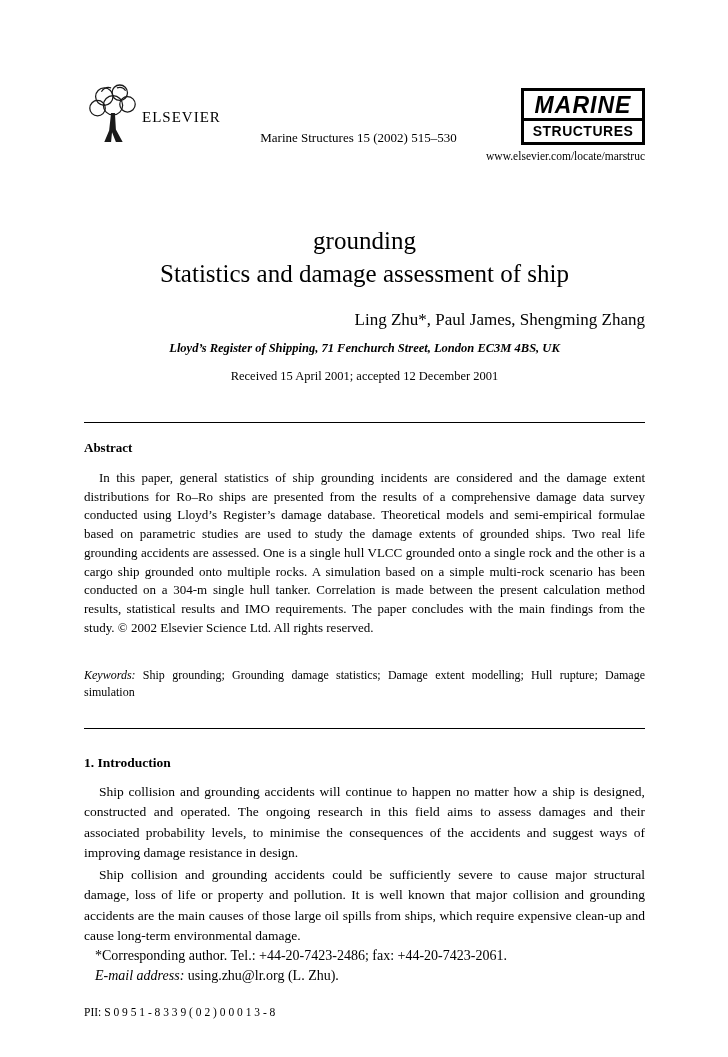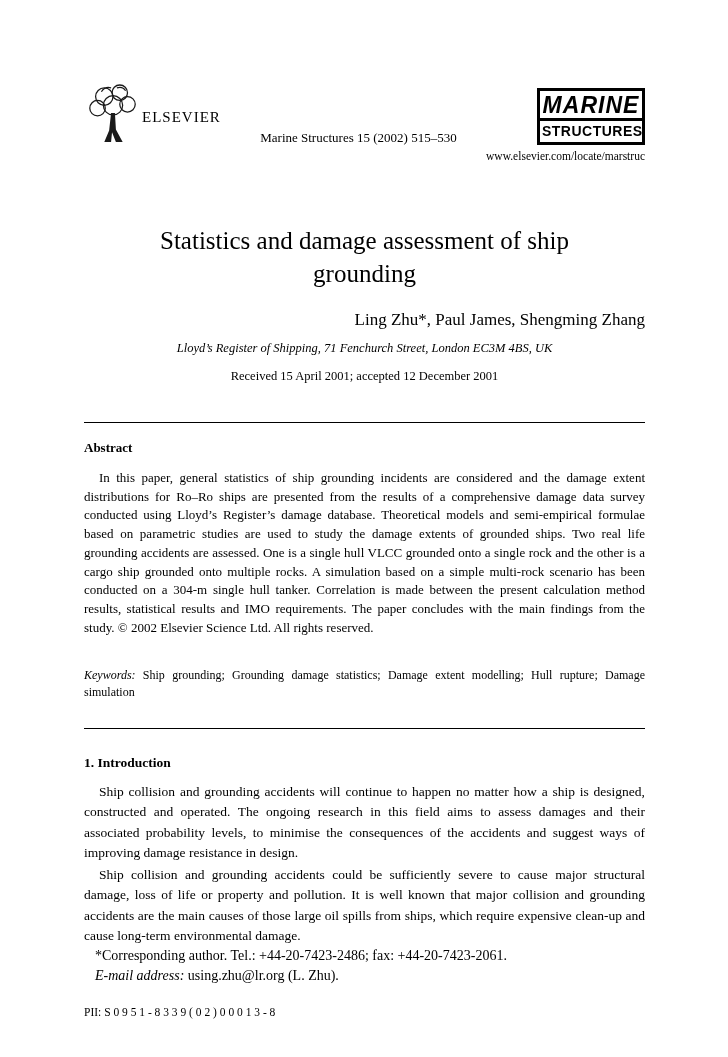--- a/index.html
+++ b/index.html
@@ -9,30 +9,30 @@
     padding:46px 83px 50px 84px;
     display:flex;flex-direction:column;
     font-family:"Liberation Serif", serif;
   }
   
   .header{display:flex;justify-content:space-between;align-items:flex-end;margin-top:36px;}
   .elsevier{display:flex;flex-direction:row;align-items:center;margin-bottom:12px;}
   .elsevier-word{font-family:"Liberation Serif",serif;font-size:15px;letter-spacing:1px;margin-top:2px;}
   .journal-ref{font-size:13px;margin-bottom:16px;padding-left:10px;}
   .right-block{display:flex;flex-direction:column;align-items:flex-end;}
-  .ms-logo{width:108px;border:0;}
+  .ms-logo{width:124px;border:0;}
   .ms-box{border:3px solid #000;background:#fff;text-align:center;
     font-family:"Liberation Sans",sans-serif;font-weight:900;line-height:1.05;}
   .ms-marine{font-size:23px;font-style:italic;letter-spacing:1px;padding:2px 2px 1px;}
   .ms-structures{font-size:14px;letter-spacing:.5px;padding:3px 2px;border-top:none;}
   .journal-url{font-size:11.5px;margin-top:5px;}
   
   .title{margin-top:62px;text-align:center;font-size:25px;line-height:1.32;}
   .authors{margin-top:20px;text-align:right;font-size:17px;}
-  .affiliation{margin-top:11px;text-align:center;font-size:12.5px;font-style:italic;}
+  .affiliation{margin-top:11px;text-align:center;font-size:12.5px;font-style:italic;font-weight:bold;}
   .received{margin-top:13px;text-align:center;font-size:12.5px;}
   
   .rule{border:none;border-top:1px solid #000;margin:0;}
   .rule-top{margin-top:38px;}
   .rule-mid{margin-top:15px;}
   
   .abstract-heading{margin-top:17px;font-size:13px;font-weight:bold;}
   .abstract-text{margin-top:13px;font-size:13px;line-height:1.44;text-align:justify;text-indent:15px;}
   .keywords{margin-top:17px;font-size:12px;line-height:1.4;text-align:justify;}
   .keywords .kw-label{font-style:italic;}
@@ -76,22 +76,22 @@
       <div class="ms-logo">
         <div class="ms-box ms-marine">MARINE</div>
         <div class="ms-box ms-structures">STRUCTURES</div>
       </div>
       <div class="journal-url">www.elsevier.com/locate/marstruc</div>
     </div>
 
   </div>
 
   <div class="title">
+    <div>grounding</div>
     <div>Statistics and damage assessment of ship</div>
-    <div>grounding</div>
   </div>
 
   <div class="authors">Ling Zhu*, Paul James, Shengming Zhang</div>
   <div class="affiliation">Lloyd’s Register of Shipping, 71 Fenchurch Street, London EC3M 4BS, UK</div>
   <div class="received">Received 15 April 2001; accepted 12 December 2001</div>
 
   <hr class="rule rule-top">
 
   <div class="abstract-heading">Abstract</div>
   <p class="abstract-text">In this paper, general statistics of ship grounding incidents are considered and the damage extent distributions for Ro–Ro ships are presented from the results of a comprehensive damage data survey conducted using Lloyd’s Register’s damage database. Theoretical models and semi-empirical formulae based on parametric studies are used to study the damage extents of grounded ships. Two real life grounding accidents are assessed. One is a single hull VLCC grounded onto a single rock and the other is a cargo ship grounded onto multiple rocks. A simulation based on a simple multi-rock scenario has been conducted on a 304-m single hull tanker. Correlation is made between the present calculation method results, statistical results and IMO requirements. The paper concludes with the main findings from the study. © 2002 Elsevier Science Ltd. All rights reserved.</p>

